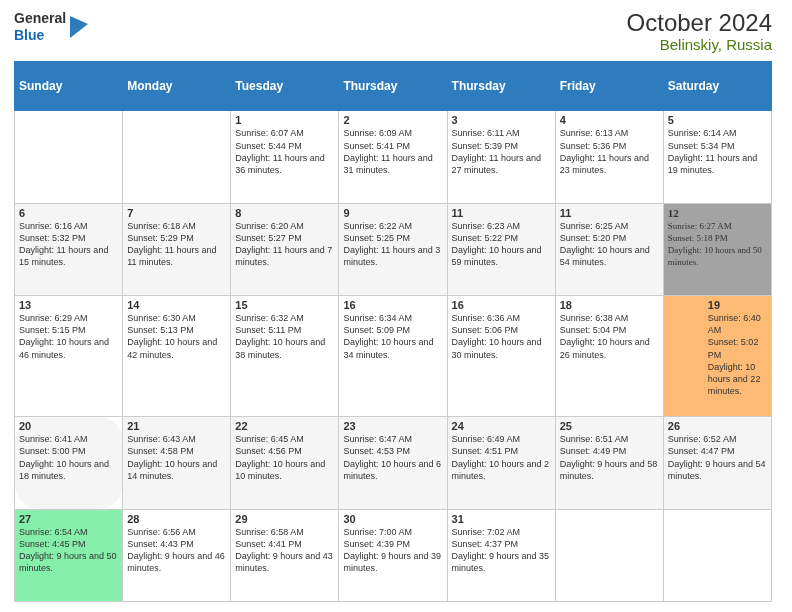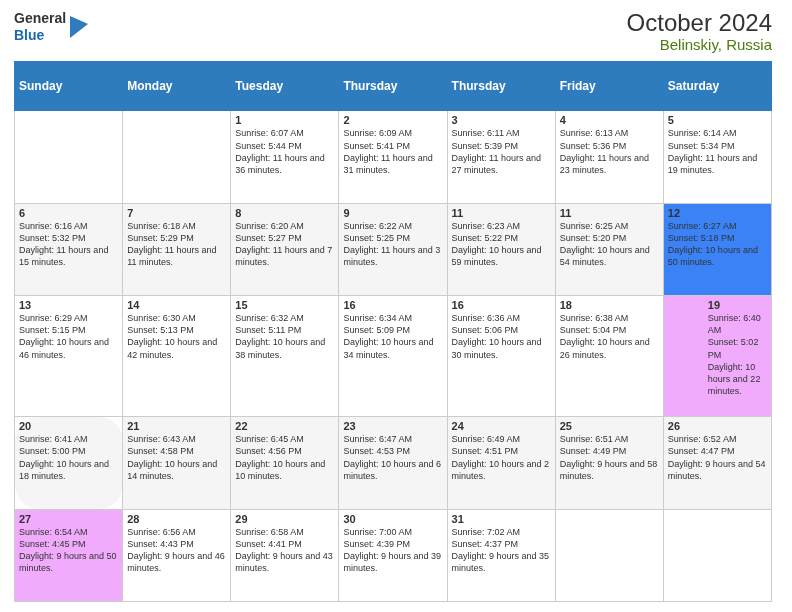--- a/index.html
+++ b/index.html
@@ -186,21 +186,21 @@
             <div class="day-info">Sunrise: 6:22 AM<br>Sunset: 5:25 PM<br>Daylight: 11 hours and 3 minutes.</div>
           </td>
           <td style="background-color: rgb(245, 245, 245);">
             <span class="day-number">11</span>
             <div class="day-info">Sunrise: 6:23 AM<br>Sunset: 5:22 PM<br>Daylight: 10 hours and 59 minutes.</div>
           </td>
           <td style="background-color: rgb(245, 245, 245);">
             <span class="day-number">11</span>
             <div class="day-info">Sunrise: 6:25 AM<br>Sunset: 5:20 PM<br>Daylight: 10 hours and 54 minutes.</div>
           </td>
-          <td style="background-color: #3b82f6;">
+          <td style="background-color: #a3a3a3; font-family: Liberation Serif, serif;">
             <span class="day-number">12</span>
             <div class="day-info">Sunrise: 6:27 AM<br>Sunset: 5:18 PM<br>Daylight: 10 hours and 50 minutes.</div>
           </td>
         </tr>
         <tr>
           <td style="background-color: rgb(255, 255, 255);">
             <span class="day-number">13</span>
             <div class="day-info">Sunrise: 6:29 AM<br>Sunset: 5:15 PM<br>Daylight: 10 hours and 46 minutes.</div>
           </td>
           <td style="background-color: rgb(255, 255, 255); margin-top: 37px;">
@@ -216,21 +216,21 @@
             <div class="day-info">Sunrise: 6:34 AM<br>Sunset: 5:09 PM<br>Daylight: 10 hours and 34 minutes.</div>
           </td>
           <td style="background-color: rgb(255, 255, 255);">
             <span class="day-number">16</span>
             <div class="day-info">Sunrise: 6:36 AM<br>Sunset: 5:06 PM<br>Daylight: 10 hours and 30 minutes.</div>
           </td>
           <td style="background-color: rgb(255, 255, 255);">
             <span class="day-number">18</span>
             <div class="day-info">Sunrise: 6:38 AM<br>Sunset: 5:04 PM<br>Daylight: 10 hours and 26 minutes.</div>
           </td>
-          <td style="background-color: #f0abfc; padding-left: 44px;">
+          <td style="background-color: #fdba74; padding-left: 44px;">
             <span class="day-number">19</span>
             <div class="day-info">Sunrise: 6:40 AM<br>Sunset: 5:02 PM<br>Daylight: 10 hours and 22 minutes.</div>
           </td>
         </tr>
         <tr>
           <td style="background-color: rgb(245, 245, 245); border-radius: 24px;">
             <span class="day-number">20</span>
             <div class="day-info">Sunrise: 6:41 AM<br>Sunset: 5:00 PM<br>Daylight: 10 hours and 18 minutes.</div>
           </td>
           <td style="background-color: rgb(245, 245, 245);">
@@ -252,21 +252,21 @@
           <td style="background-color: rgb(245, 245, 245);">
             <span class="day-number">25</span>
             <div class="day-info">Sunrise: 6:51 AM<br>Sunset: 4:49 PM<br>Daylight: 9 hours and 58 minutes.</div>
           </td>
           <td style="background-color: rgb(245, 245, 245);">
             <span class="day-number">26</span>
             <div class="day-info">Sunrise: 6:52 AM<br>Sunset: 4:47 PM<br>Daylight: 9 hours and 54 minutes.</div>
           </td>
         </tr>
         <tr>
-          <td style="background-color: #f0abfc;">
+          <td style="background-color: #86efac;">
             <span class="day-number">27</span>
             <div class="day-info">Sunrise: 6:54 AM<br>Sunset: 4:45 PM<br>Daylight: 9 hours and 50 minutes.</div>
           </td>
           <td style="background-color: rgb(255, 255, 255);">
             <span class="day-number">28</span>
             <div class="day-info">Sunrise: 6:56 AM<br>Sunset: 4:43 PM<br>Daylight: 9 hours and 46 minutes.</div>
           </td>
           <td style="background-color: rgb(255, 255, 255);">
             <span class="day-number">29</span>
             <div class="day-info">Sunrise: 6:58 AM<br>Sunset: 4:41 PM<br>Daylight: 9 hours and 43 minutes.</div>

